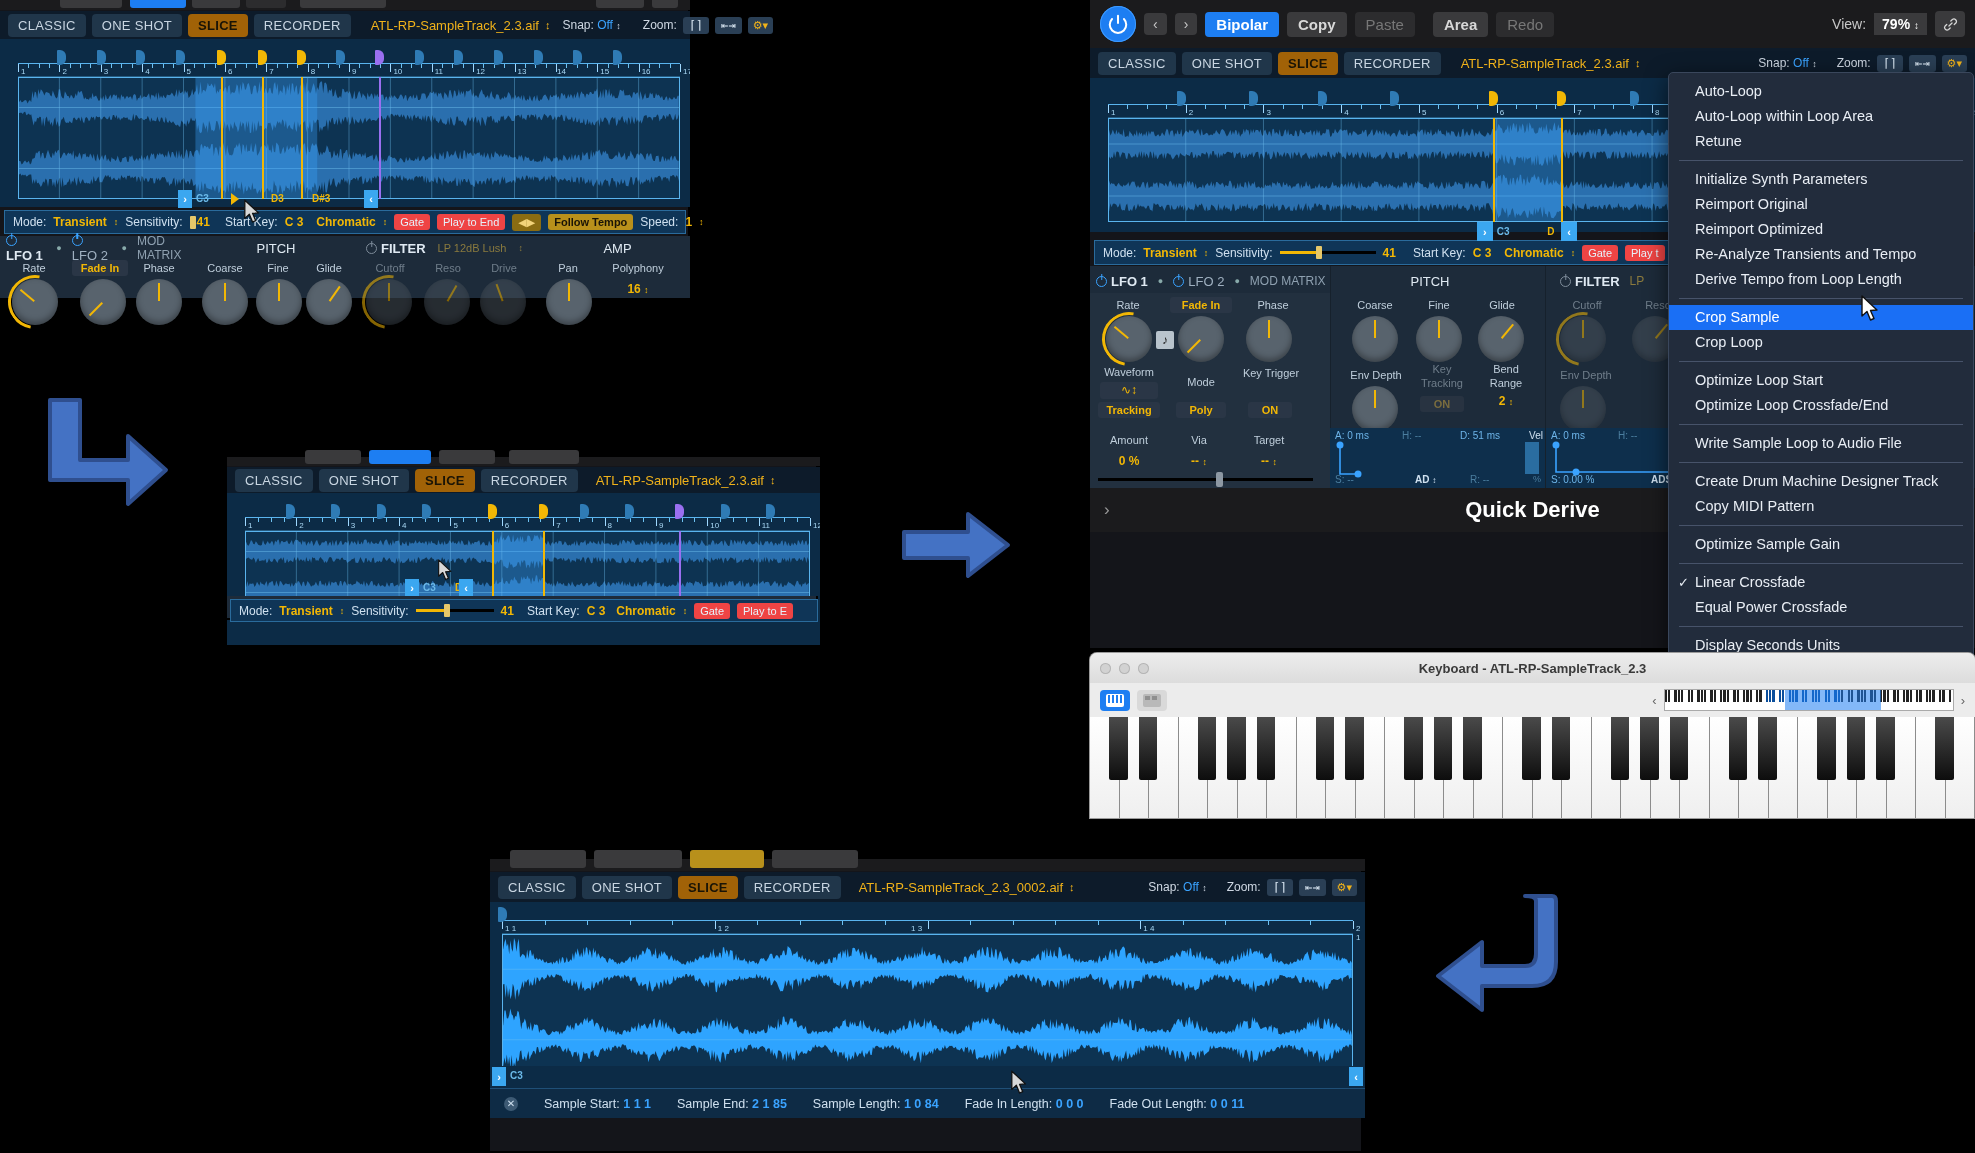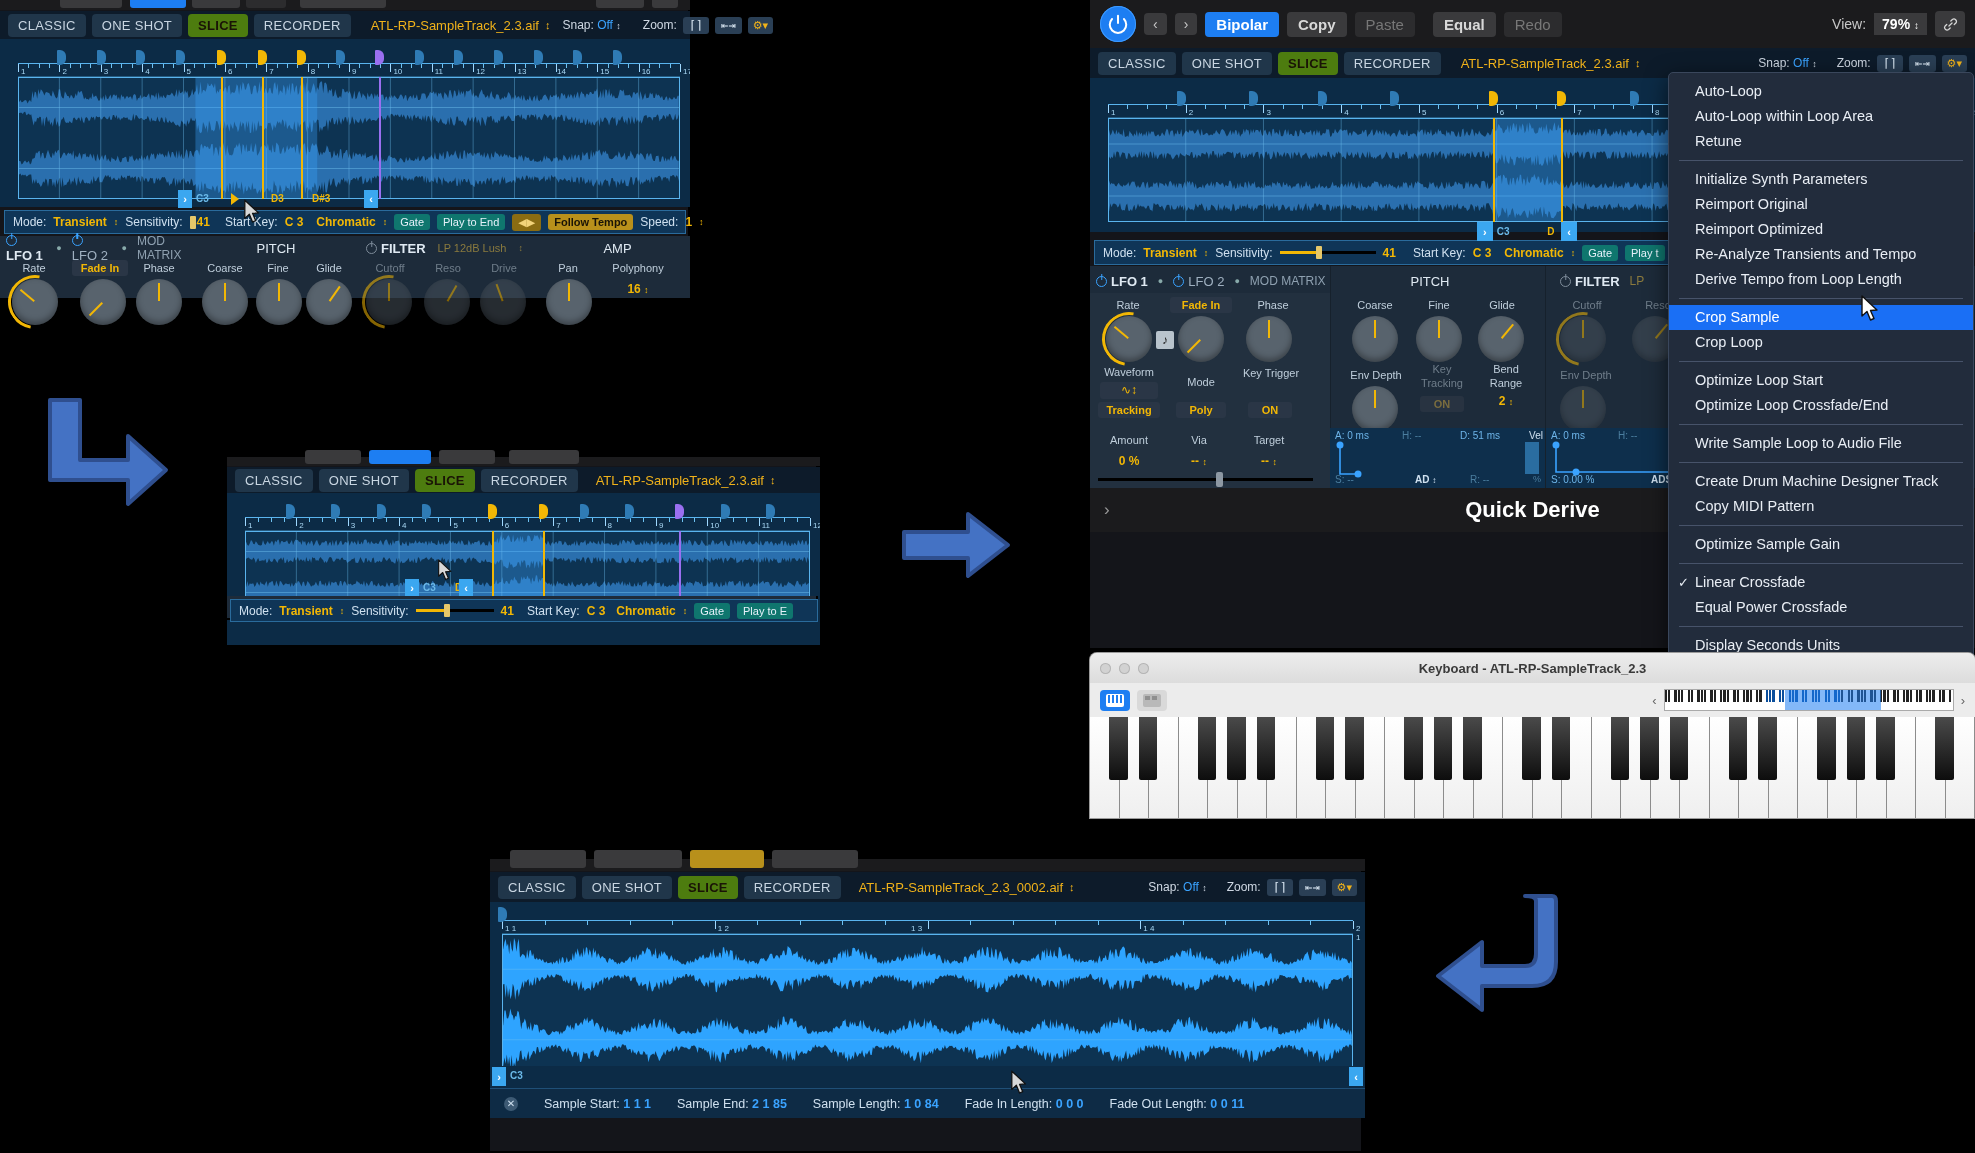--- a/index.html
+++ b/index.html
@@ -33,21 +33,21 @@
   .tb-label{color:#c8c8c8;font-size:14px}
   .tb-view{background:#3a3a3c;color:#fff;font-weight:bold;font-size:14px;border-radius:0;padding:3px 8px}
   .tb-link{width:30px;height:26px;background:#3a3a3c;border-radius:4px;display:flex;align-items:center;justify-content:center}
 
   
   .tabs{display:flex;align-items:center;gap:6px;padding:0 8px;height:100%}
   .tab{
     background:#20364a;color:#c9d6e2;border-radius:4px;
     font-size:13px;padding:4px 10px;letter-spacing:.3px;white-space:nowrap;
   }
-  .tab.active{background:#4d7c0f;color:#1a1406;font-weight:bold}
+  .tab.active{background:#a16207;color:#1a1406;font-weight:bold}
   .fname{color:#f0b21a;font-size:13px;white-space:nowrap}
   .metaR{color:#cfd8e3;font-size:12px;white-space:nowrap}
   .metaR b{color:#3aa3ff;font-weight:normal}
   .gearbtn{background:#2a3f55;border-radius:3px;padding:2px 5px;color:#f0b21a;font-size:11px}
   .zicon{background:#2a3f55;border-radius:3px;color:#d6e3ef;font-size:12px;padding:1px 6px;font-family:"Liberation Mono",monospace}
 
   
   .wavewrap{position:relative;background:#0c2b46;overflow:hidden}
   .ruler{position:absolute;left:0;right:0;height:14px;border-top:1px solid #5ab4ee;border-bottom:1px solid rgba(90,180,238,.35)}
   .rtick{position:absolute;top:0;width:1px;height:4px;background:#6ec1f0}
@@ -61,21 +61,21 @@
   .keytag{position:absolute;font-size:10px;color:#f2b705;font-weight:bold}
   .handle{position:absolute;background:#3ba7f0;color:#fff;font-size:11px;display:flex;align-items:center;justify-content:center;font-weight:bold}
 
   
   .slicebarrow{display:flex;align-items:center;gap:7px;background:#0f3557;border:1px solid #2a6b9c;height:100%;padding:0 8px;white-space:nowrap}
   .lbl{color:#cfe0ef;font-size:12px}
   .val{color:#f2b705;font-size:12px;font-weight:bold}
   .sld{position:relative;height:3px;width:78px;background:#000}
   .sld i{position:absolute;left:0;top:0;height:3px;background:#f2b705}
   .sld u{position:absolute;top:-5px;width:6px;height:13px;background:#e6c86a;border-radius:1px}
-  .minibtn{background:#0f766e;color:#e6f1fa;font-size:11px;padding:2px 6px;border-radius:3px}
+  .minibtn{background:#ef4444;color:#e6f1fa;font-size:11px;padding:2px 6px;border-radius:3px}
   .minibtn.gold{background:#b8901b;color:#1a1406;font-weight:bold}
   .minibtn.goldout{background:#8a6c12;color:#f2d37a}
   .pwrglyph{display:inline-block;width:11px;height:11px;border:1.5px solid #3aa3ff;border-radius:50%;position:relative;margin-right:4px;vertical-align:-1px}
   .pwrglyph:after{content:"";position:absolute;left:50%;top:-3px;width:1.5px;height:6px;background:#3aa3ff;transform:translateX(-50%)}
   .pwrglyph.off{border-color:#7e8c9a}
   .pwrglyph.off:after{background:#7e8c9a}
 
   
   .knob{width:46px;height:46px;border-radius:50%;background:#58636d;position:relative;box-shadow:inset 0 -3px 6px rgba(0,0,0,.35)}
   .knob.dim{background:#46505a;opacity:.55}
@@ -562,21 +562,21 @@
         <svg viewBox="0 0 24 24" fill="none" stroke="#fff" stroke-width="2.2" stroke-linecap="round">
           <path d="M12 3 L12 11"></path>
             <path d="M5.5 6.5a9 9 0 1 0 13 0"></path>
         </svg>
       </div>
       <div class="tb-arrow">‹</div>
       <div class="tb-arrow">›</div>
       <div class="tb-btn blue">Bipolar</div>
       <div class="tb-btn">Copy</div>
       <div class="tb-btn dim">Paste</div>
-      <div class="tb-btn" style="margin-left:10px">Equal</div>
+      <div class="tb-btn" style="margin-left:10px">Area</div>
       <div class="tb-btn dim">Redo</div>
       <div class="tb-spacer"></div>
       <div class="tb-label">View:</div>
       <div class="tb-view"><span>79%</span> <span style="font-size:10px">↕</span></div>
       <div class="tb-link">
         <svg viewBox="0 0 24 24" width="15" height="15" fill="none" stroke="#d8d8d8" stroke-width="2" stroke-linecap="round">
           <path d="M9.5 14.5 L14.5 9.5"></path>
             <path d="M12.5 6.5 L15 4a4 4 0 0 1 5.6 5.6L18 12"></path>
             <path d="M11.5 17.5 L9 20a4 4 0 0 1-5.6-5.6L6 12"></path>
         </svg>

